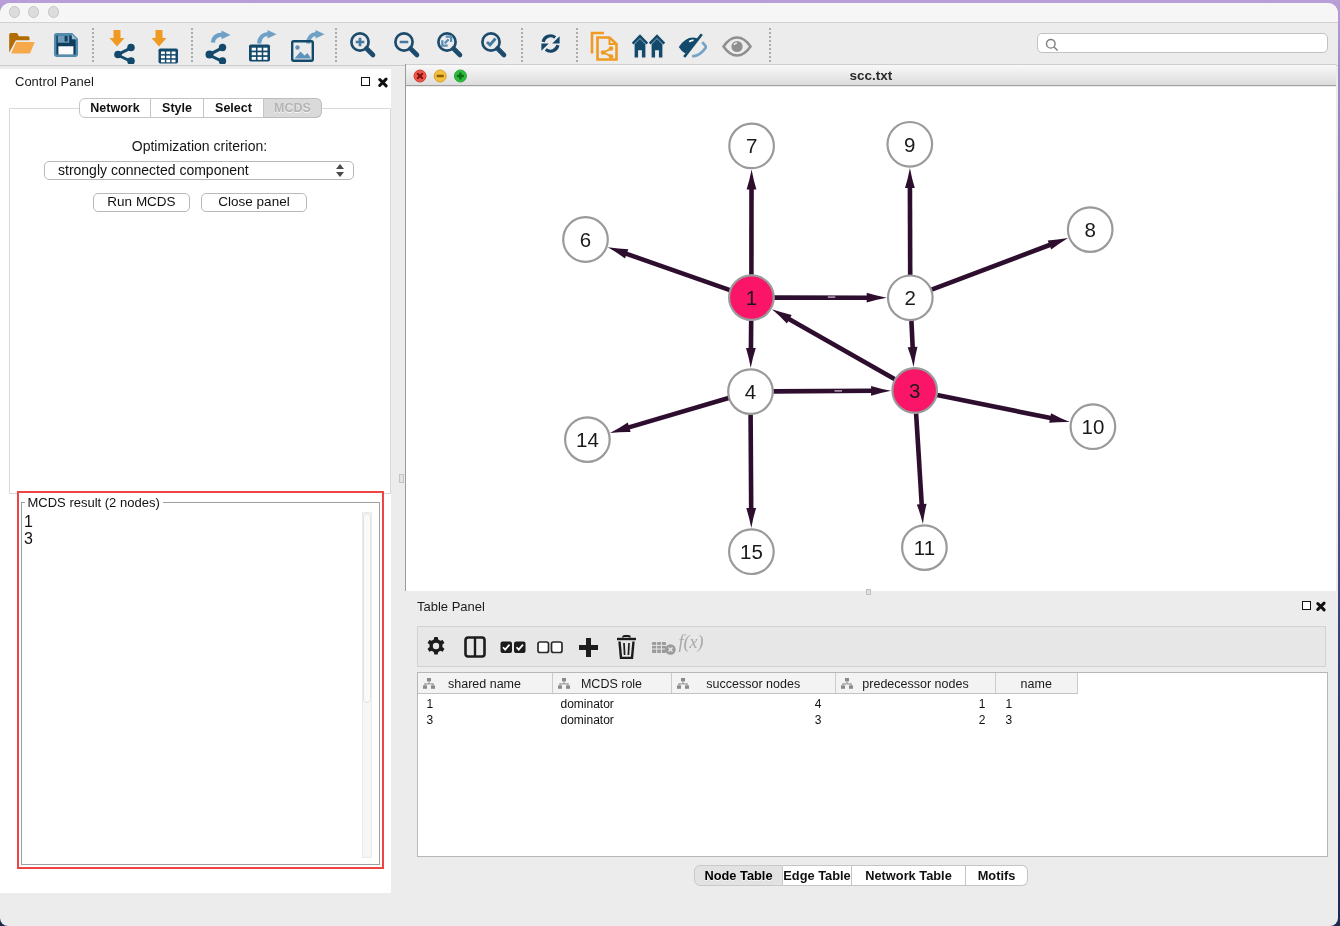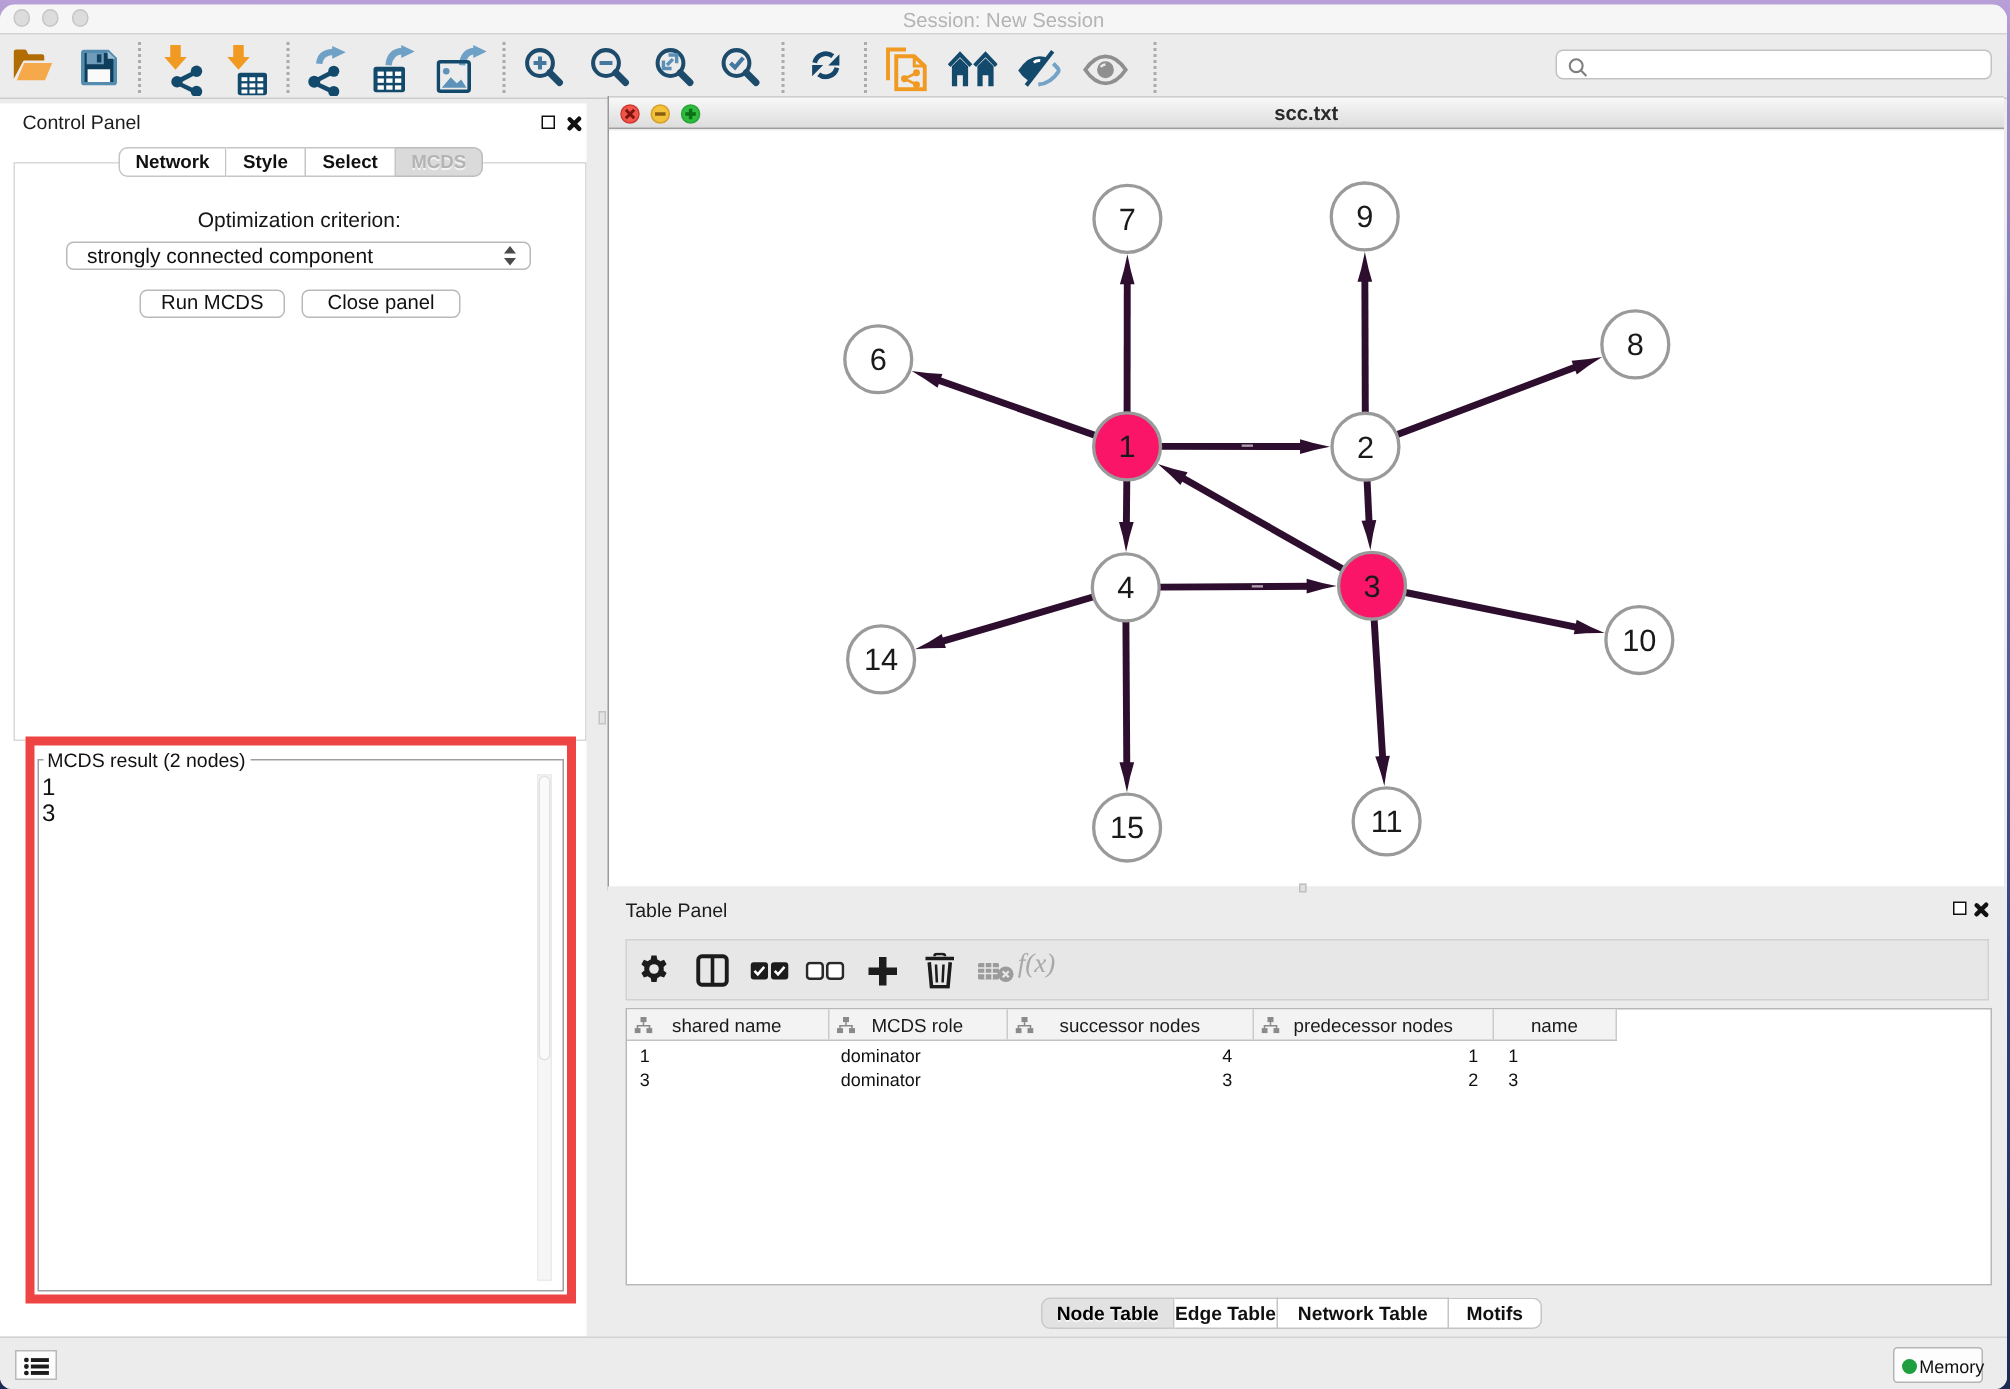--- a/index.html
+++ b/index.html
@@ -26,21 +26,21 @@
 #cp-tabs { position:absolute; left:79px; top:29.5px; height:19.5px; display:flex; z-index:3; }
 .cptab { height:19.5px; background:#fff; border:1px solid #c5c5c5; border-left:none; font-size:12.5px; font-weight:700; color:#111; display:flex; align-items:center; justify-content:center; }
 .cptab.first { border-left:1px solid #c5c5c5; border-radius:6px 0 0 6px; }
 .cptab.sel { background:#dadada; border-color:#bdbdbd; border-radius:0 6px 6px 0; color:#b4b4b4; text-shadow:0 1px 0 #f4f4f4; }
 #optlabel { position:absolute; left:0; top:69px; width:399px; text-align:center; font-size:14px; color:#161616; }
 #dropdown { position:absolute; left:44px; top:92px; width:310px; height:19px; background:#fff; border:1px solid #b9b9b9; border-radius:5px; font-size:14px; color:#111; line-height:17px; padding-left:13px; }
 .updown { position:absolute; right:8px; top:2px; width:9px; height:13px; }
 .updown:before { content:""; position:absolute; left:0; top:0; border-left:4.5px solid transparent; border-right:4.5px solid transparent; border-bottom:5px solid #4a4a4a; }
 .updown:after { content:""; position:absolute; left:0; bottom:0; border-left:4.5px solid transparent; border-right:4.5px solid transparent; border-top:5px solid #4a4a4a; }
 .btn { position:absolute; top:124.5px; height:18.5px; background:#fff; border:1px solid #b9b9b9; border-radius:5px; font-size:13.5px; color:#111; text-align:center; line-height:16.5px; font-family:"Liberation Sans", sans-serif; }
-#resultbox { position:absolute; left:16.5px; top:422px; width:367px; height:378.5px; background:#fff; border:6px solid #ef4444; }
+#resultbox { position:absolute; left:16.5px; top:422px; width:367px; height:378.5px; background:#fff; border:2px solid #ef4444; }
 #rb-inner { position:absolute; left:2px; top:9px; right:2px; bottom:2.5px; border:1px solid #9f9f9f; }
 #resultbox .title { position:absolute; left:6px; top:2px; z-index:2; background:#fff; padding:0 3px; font-size:13px; color:#111; }
 #resultbox .vals { position:absolute; left:5.5px; top:20px; font-size:16px; color:#111; line-height:17.4px; }
 #rb-sb { position:absolute; right:10px; top:19.5px; width:9.5px; bottom:9px; background:#f6f6f6; border:1px solid #ebebeb; }
 #rb-thumb { position:absolute; left:0px; top:0px; width:7.5px; height:190px; background:#fafafa; border:1px solid #e2e2e2; border-radius:4px; }
 
 #netwin { position:absolute; left:404.5px; top:-3px; right:1.8px; height:530.5px; border-left:1.2px solid #9a9a9a; }
 #nw-title { position:absolute; left:0; top:0; width:100%; height:22.5px; background:linear-gradient(180deg,#f8f8f8,#e9e9e9 55%,#dddddd); border-top:1px solid #cfcfcf; border-bottom:1px solid #9f9f9f; }
 #nw-name { position:absolute; top:3.5px; left:0; width:100%; text-align:center; font-size:13.5px; font-weight:700; color:#2a2a2a; }
 #canvas { position:absolute; left:0; top:23.5px; width:100%; height:504px; background:#fff; }
@@ -69,21 +69,20 @@
 #membtn .dot { position:absolute; left:5px; top:6.5px; width:10px; height:10px; border-radius:50%; background:#1e9e3e; }
 #membtn .t { position:absolute; left:17px; top:4.5px; font-size:12px; }
 </style>
 </head>
 <body>
 <div id="win">
   <div id="titlebar">
     <div class="tl" style="left:8.5px;"></div>
     <div class="tl" style="left:27.5px;"></div>
     <div class="tl" style="left:47.5px;"></div>
-    <div id="title">Session: New Session</div>
   </div>
   <div id="toolbar">
     <svg class="ticon" style="left:8px;top:6.5px" width="28" height="24" viewBox="0 0 28 24">
       <path d="M1.2 22.5 L1.2 4.5 Q1.2 3 2.7 3 L8.2 3 Q9.4 3 9.8 3.9 L10.8 6.2 L20 6.2 Q21.5 6.2 21.5 7.7 L21.5 10.3 L8.6 10.3 Q7.6 10.3 7.2 11.2 Z" fill="#b16c04"></path>
       <path d="M8.1 12 L26.8 12 L22 23.5 L3.2 23.5 Z" fill="#f6a94a"></path>
     </svg>
     <svg class="ticon" style="left:54px;top:9px" width="24" height="24" viewBox="0 0 24 24">
       <path d="M2.4 1.2 L17.8 1.2 L22.8 6.2 L22.8 21.6 Q22.8 22.8 21.6 22.8 L2.4 22.8 Q1.2 22.8 1.2 21.6 L1.2 2.4 Q1.2 1.2 2.4 1.2 Z" fill="#0f3e5d" stroke="#548cb0" stroke-width="2.4"></path>
       <path d="M3.8 2.4 L15.2 2.4 L15.2 9.8 L3.8 9.8 Z" fill="#6f9cba"></path>
       <path d="M10.6 3.1 L13.6 3.1 L13.6 8.6 L10.6 8.6 Z" fill="#11405f"></path>
@@ -454,31 +453,13 @@
       <div id="btabs">
         <div class="btab first" style="width:89px;">Node Table</div>
         <div class="btab" style="width:69px;">Edge Table</div>
         <div class="btab" style="width:114px;">Network Table</div>
         <div class="btab last" style="width:62px;">Motifs</div>
       </div>
     </div>
     <div id="vsplit"></div>
     <div id="hsplit"></div>
   </div>
-  <div id="statusbar">
-    <div id="listbtn">
-        <svg style="position:absolute;left:5px;top:3.5px" width="17" height="12" viewBox="0 0 17 12">
-<g fill="#1c1c1c">
-            <circle cx="1.6" cy="1.6" r="1.6"></circle>
-            <circle cx="1.6" cy="6" r="1.6"></circle>
-            <circle cx="1.6" cy="10.4" r="1.6"></circle>
-<rect x="4.6" y="0.4" width="12" height="2.6"></rect>
-            <rect x="4.6" y="4.7" width="12" height="2.6"></rect>
-            <rect x="4.6" y="9" width="12" height="2.6"></rect>
-          </g>
-        </svg>
-      </div>
-    <div id="membtn">
-        <span class="dot"></span>
-        <span class="t">Memory</span>
-      </div>
-  </div>
 </div>
 
 </body></html>

